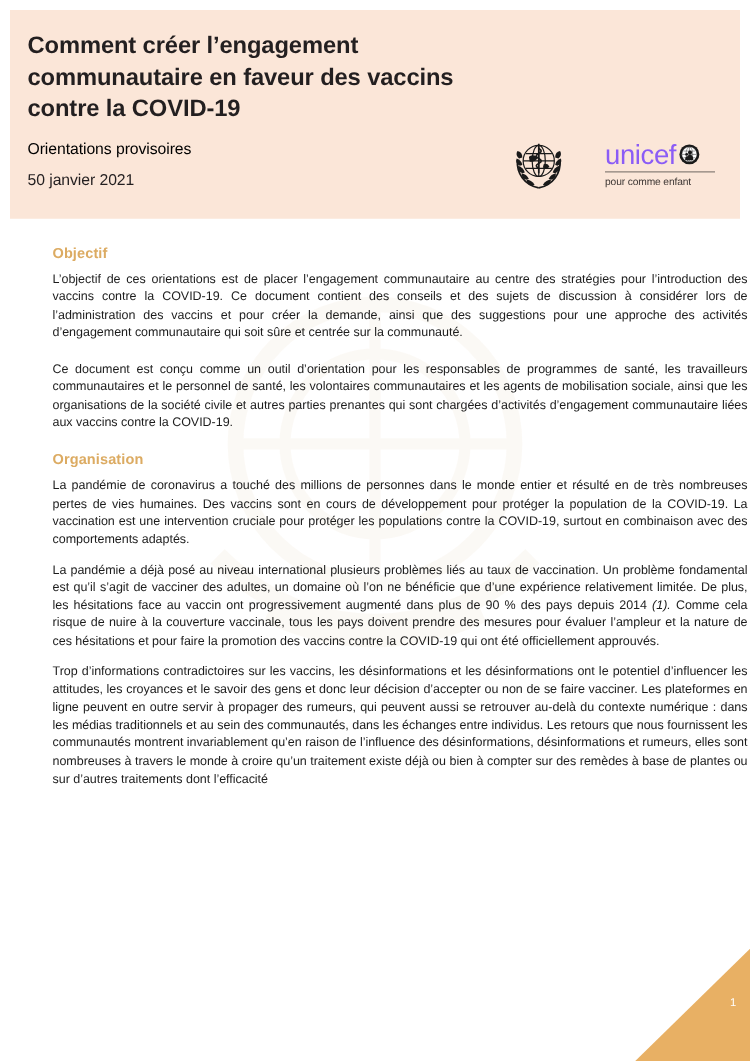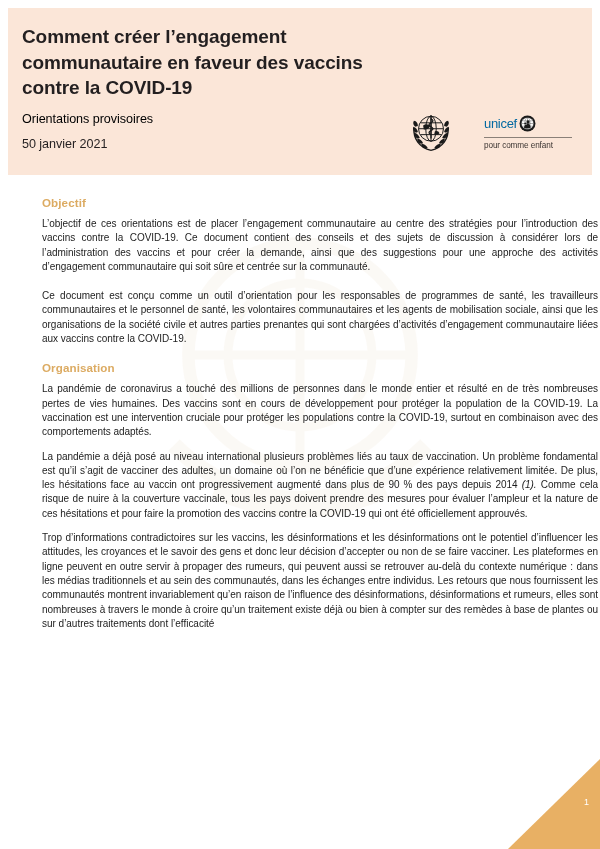--- a/index.html
+++ b/index.html
@@ -106,23 +106,23 @@
     align-items: flex-start;
     width: 90px;
   }
   .unicef-top {
     display: flex;
     align-items: center;
     gap: 2px;
   }
   .unicef-word {
     font-family: "Liberation Sans", sans-serif;
-    font-size: 13px;
+    font-size: 22px;
     line-height: 19px;
-    color: #0369a1;
+    color: #8b5cf6;
     letter-spacing: -0.3px;
   }
   .unicef-mark { width: 17px; height: 17px; display: block; }
   .unicef-rule {
     width: 88px;
     height: 1px;
     background: #8a8078;
     margin: 4px 0 3px 0;
   }
   .unicef-tag {

